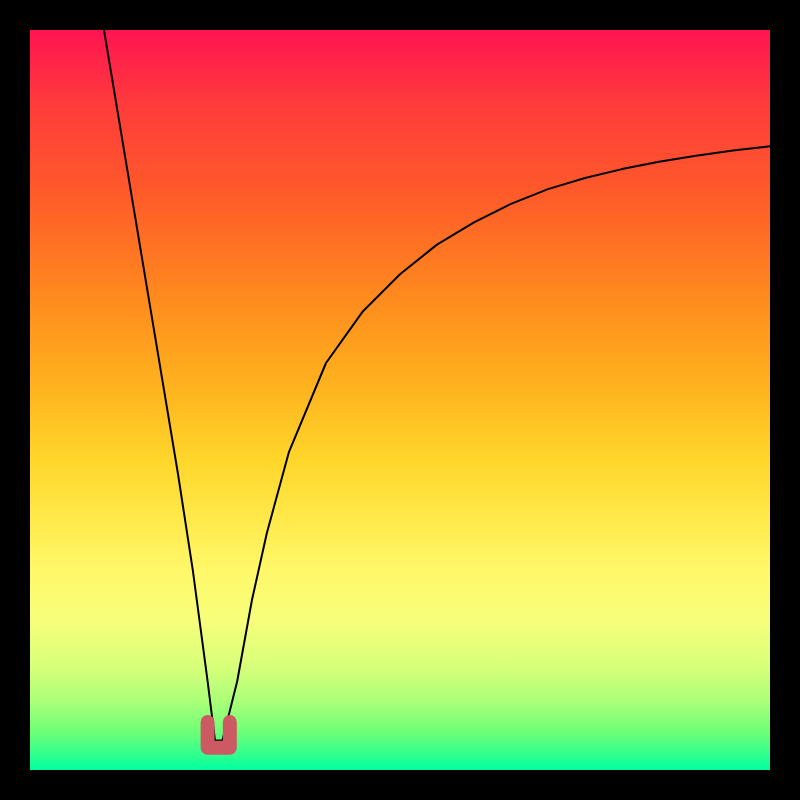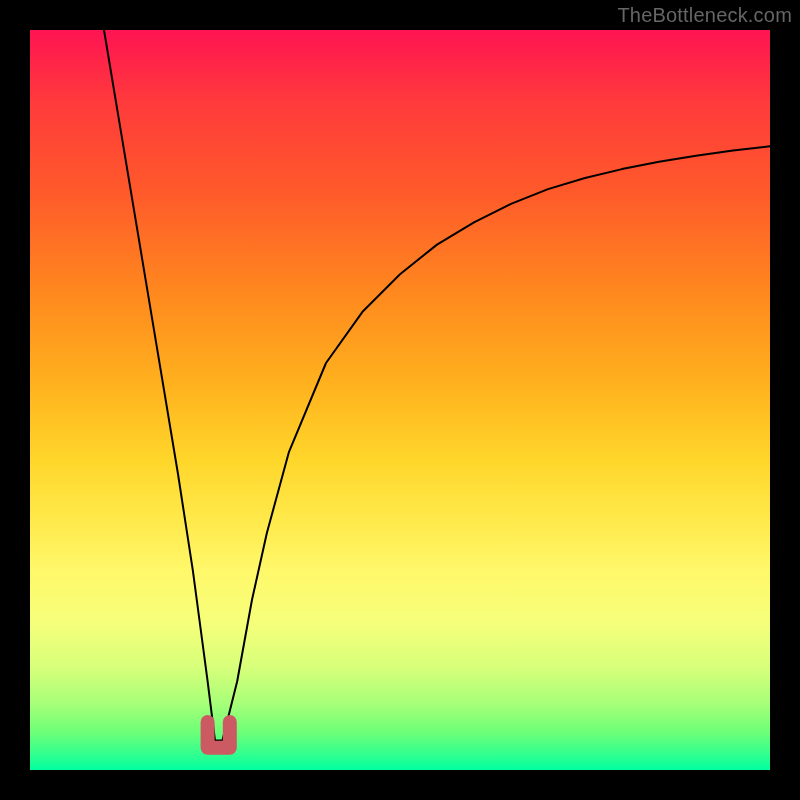--- a/index.html
+++ b/index.html
@@ -69,21 +69,20 @@
     stroke-width: 14;
     stroke-linecap: round;
     stroke-linejoin: round;
   }
 </style>
 </head>
 <body>
 
 <div class="frame">
 
-  <div class="watermark">TheBottleneck.com</div>
 
   <div class="plot-area">
 
     <svg class="curve" viewBox="0 0 740 740" preserveAspectRatio="none">
 
       <path id="bn-curve" class="bn-curve" d="M74.0 0.0 L88.8 88.8 L103.6 177.6 L118.4 266.4 L133.2 355.2 L148.0 444.0 L162.8 540.2 L177.6 651.2 L185.0 710.4 L192.4 710.4 L207.2 651.2 L222.0 569.8 L236.8 503.2 L259.0 421.8 L296.0 333.0 L333.0 281.2 L370.0 244.2 L407.0 214.6 L444.0 192.4 L481.0 173.9 L518.0 159.1 L555.0 148.0 L592.0 139.1 L629.0 131.7 L666.0 125.8 L703.0 120.6 L740.0 116.2" stroke="#000000"></path>
 
       <path id="bn-bracket" class="bn-bracket" d="M177.6 691.9 L177.6 717.8 L199.8 717.8 L199.8 691.9" stroke="#cc5a63"></path>
     </svg>
 

